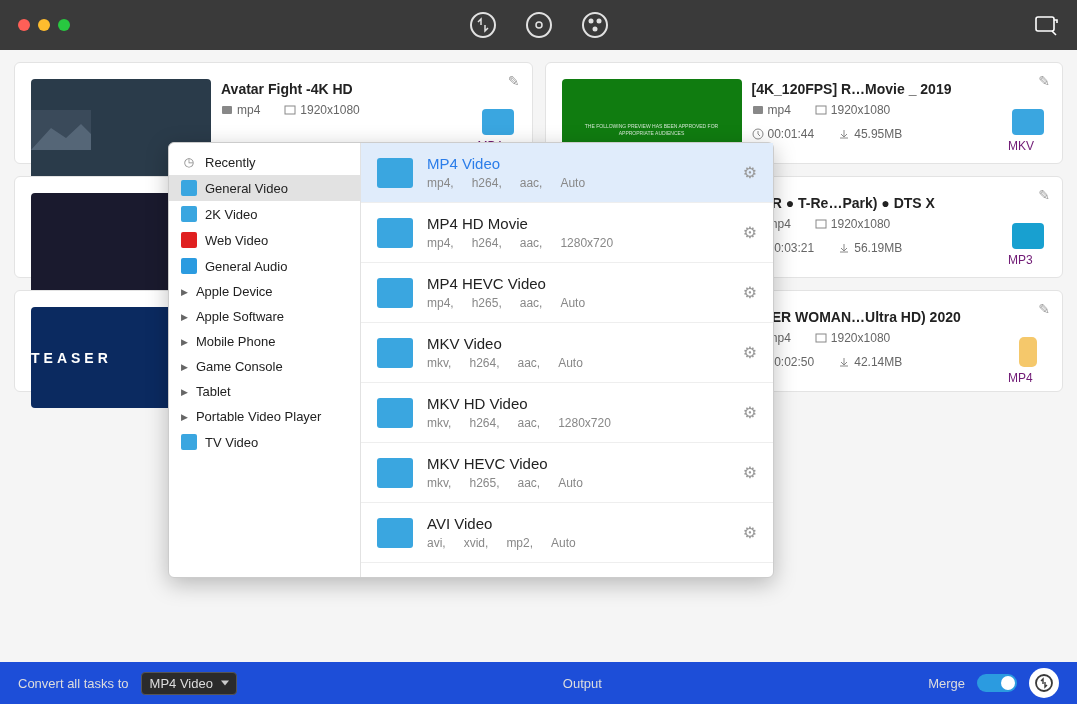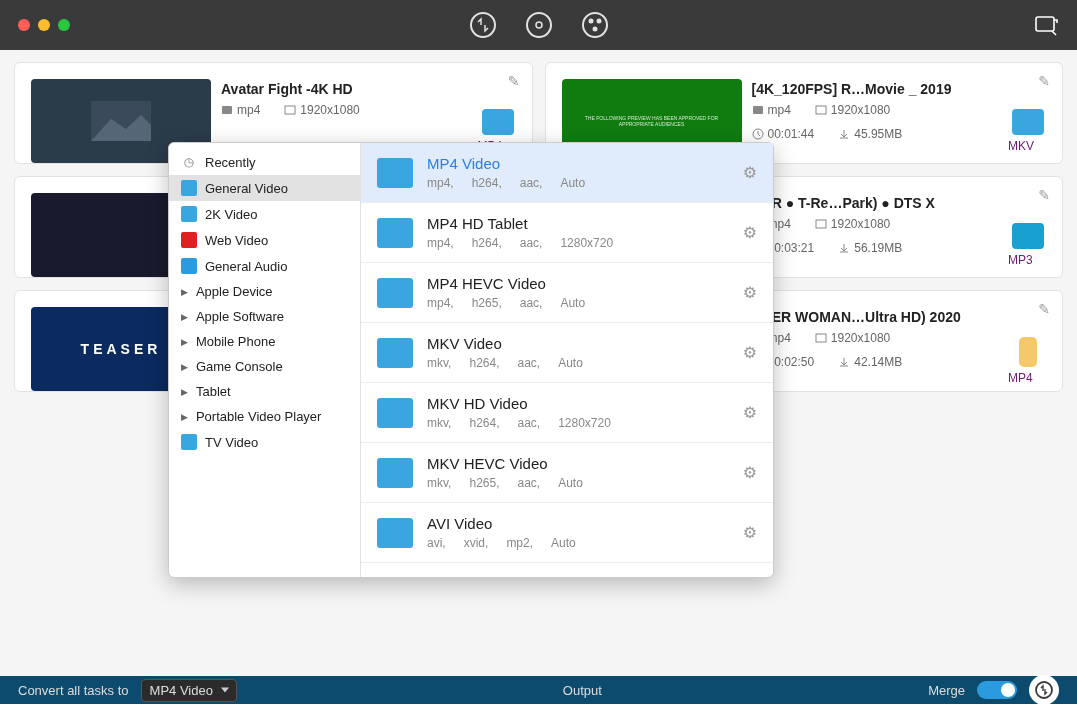--- a/index.html
+++ b/index.html
@@ -10,21 +10,21 @@
 .tl{width:12px;height:12px;border-radius:50%}
 .tl-red{background:#ff5f57}
 .tl-yellow{background:#febc2e}
 .tl-green{background:#28c840}
 .top-icons{position:absolute;left:50%;transform:translateX(-50%);display:flex;gap:28px;align-items:center}
 .top-icons svg{opacity:.85}
 .top-right-icon{position:absolute;right:18px}
 
 .content{padding:12px 14px;display:grid;grid-template-columns:1fr 1fr;gap:12px}
 .card{background:#fff;border:1px solid #e3e3e3;border-radius:6px;display:flex;gap:10px;padding:16px;position:relative;height:102px}
-.thumb{width:180px;height:84px;border-radius:4px;background:#2a3b4a;flex-shrink:0;display:flex;align-items:center;justify-content:center;font-size:11px;color:#fff;overflow:hidden}
+.thumb{width:180px;height:101px;border-radius:4px;background:#2a3b4a;flex-shrink:0;display:flex;align-items:center;font-size:11px;color:#fff;overflow:hidden}
 .thumb.green{background:#107c10}
 .thumb.dark{background:#1a1a2e}
 .thumb.blue{background:#0b2a60}
 .teaser{font-weight:700;letter-spacing:4px;font-size:14px;color:#fff}
 .card-body{flex:1;display:flex;flex-direction:column;gap:6px;padding-top:2px}
 .card-title{font-weight:700;font-size:14px;color:#222}
 .card-meta{display:flex;gap:24px;font-size:12px;color:#666;align-items:center}
 .card-meta-row{display:flex;gap:24px;font-size:12px;color:#666;align-items:center;margin-top:4px}
 .meta-item{display:flex;align-items:center;gap:4px}
 .target-badge{position:absolute;right:14px;top:46px;width:40px;text-align:left;font-size:12px;color:#701a75}
@@ -49,21 +49,21 @@
 .fmt-row{display:flex;align-items:center;gap:14px;padding:12px 16px;border-bottom:1px solid #eee;position:relative}
 .fmt-row.sel{background:#e0ecfb}
 .fmt-row.sel .fmt-name{color:#2b7de9}
 .fmt-thumb{width:36px;height:30px;border-radius:3px;background:#3aa6e0}
 .fmt-info{flex:1}
 .fmt-name{font-size:15px;color:#222;font-weight:500}
 .fmt-desc{font-size:12px;color:#888;margin-top:4px;display:flex;gap:18px}
 .fmt-gear{color:#999;font-size:16px}
 
 
-.bottombar{position:absolute;bottom:0;left:0;right:0;height:28px;background:#0c4a6e;display:flex;align-items:center;padding:0 18px;color:#ddd;font-size:13px;gap:12px}
+.bottombar{position:absolute;bottom:0;left:0;right:0;height:42px;background:#1d4ed8;display:flex;align-items:center;padding:0 18px;color:#ddd;font-size:13px;gap:12px}
 .bb-select{background:#2b2b2b;border:1px solid #555;color:#ddd;border-radius:4px;padding:3px 22px 3px 8px;font-size:13px;appearance:none;position:relative}
 .bb-wrap{position:relative;display:inline-block}
 .bb-wrap::after{content:"";position:absolute;right:8px;top:50%;transform:translateY(-50%);border-left:4px solid transparent;border-right:4px solid transparent;border-top:5px solid #ccc}
 .bb-spacer{flex:1}
 .toggle{width:40px;height:18px;border-radius:9px;background:#2b9be0;position:relative}
 .toggle::after{content:"";position:absolute;right:2px;top:2px;width:14px;height:14px;border-radius:50%;background:#fff}
 .round-btn{width:30px;height:30px;border-radius:50%;background:#fff;display:flex;align-items:center;justify-content:center}
 
 .mini-ico{fill:#888}
 </style>
@@ -331,21 +331,21 @@
             <span>h264,</span>
             <span>aac,</span>
             <span>Auto</span>
           </div>
         </div>
         <div class="fmt-gear">⚙</div>
       </div>
       <div class="fmt-row">
         <div class="fmt-thumb"></div>
         <div class="fmt-info">
-          <div class="fmt-name">MP4 HD Tablet</div>
+          <div class="fmt-name">MP4 HD Movie</div>
           <div class="fmt-desc">
             <span>mp4,</span>
             <span>h264,</span>
             <span>aac,</span>
             <span>1280x720</span>
           </div>
         </div>
         <div class="fmt-gear">⚙</div>
       </div>
       <div class="fmt-row">

